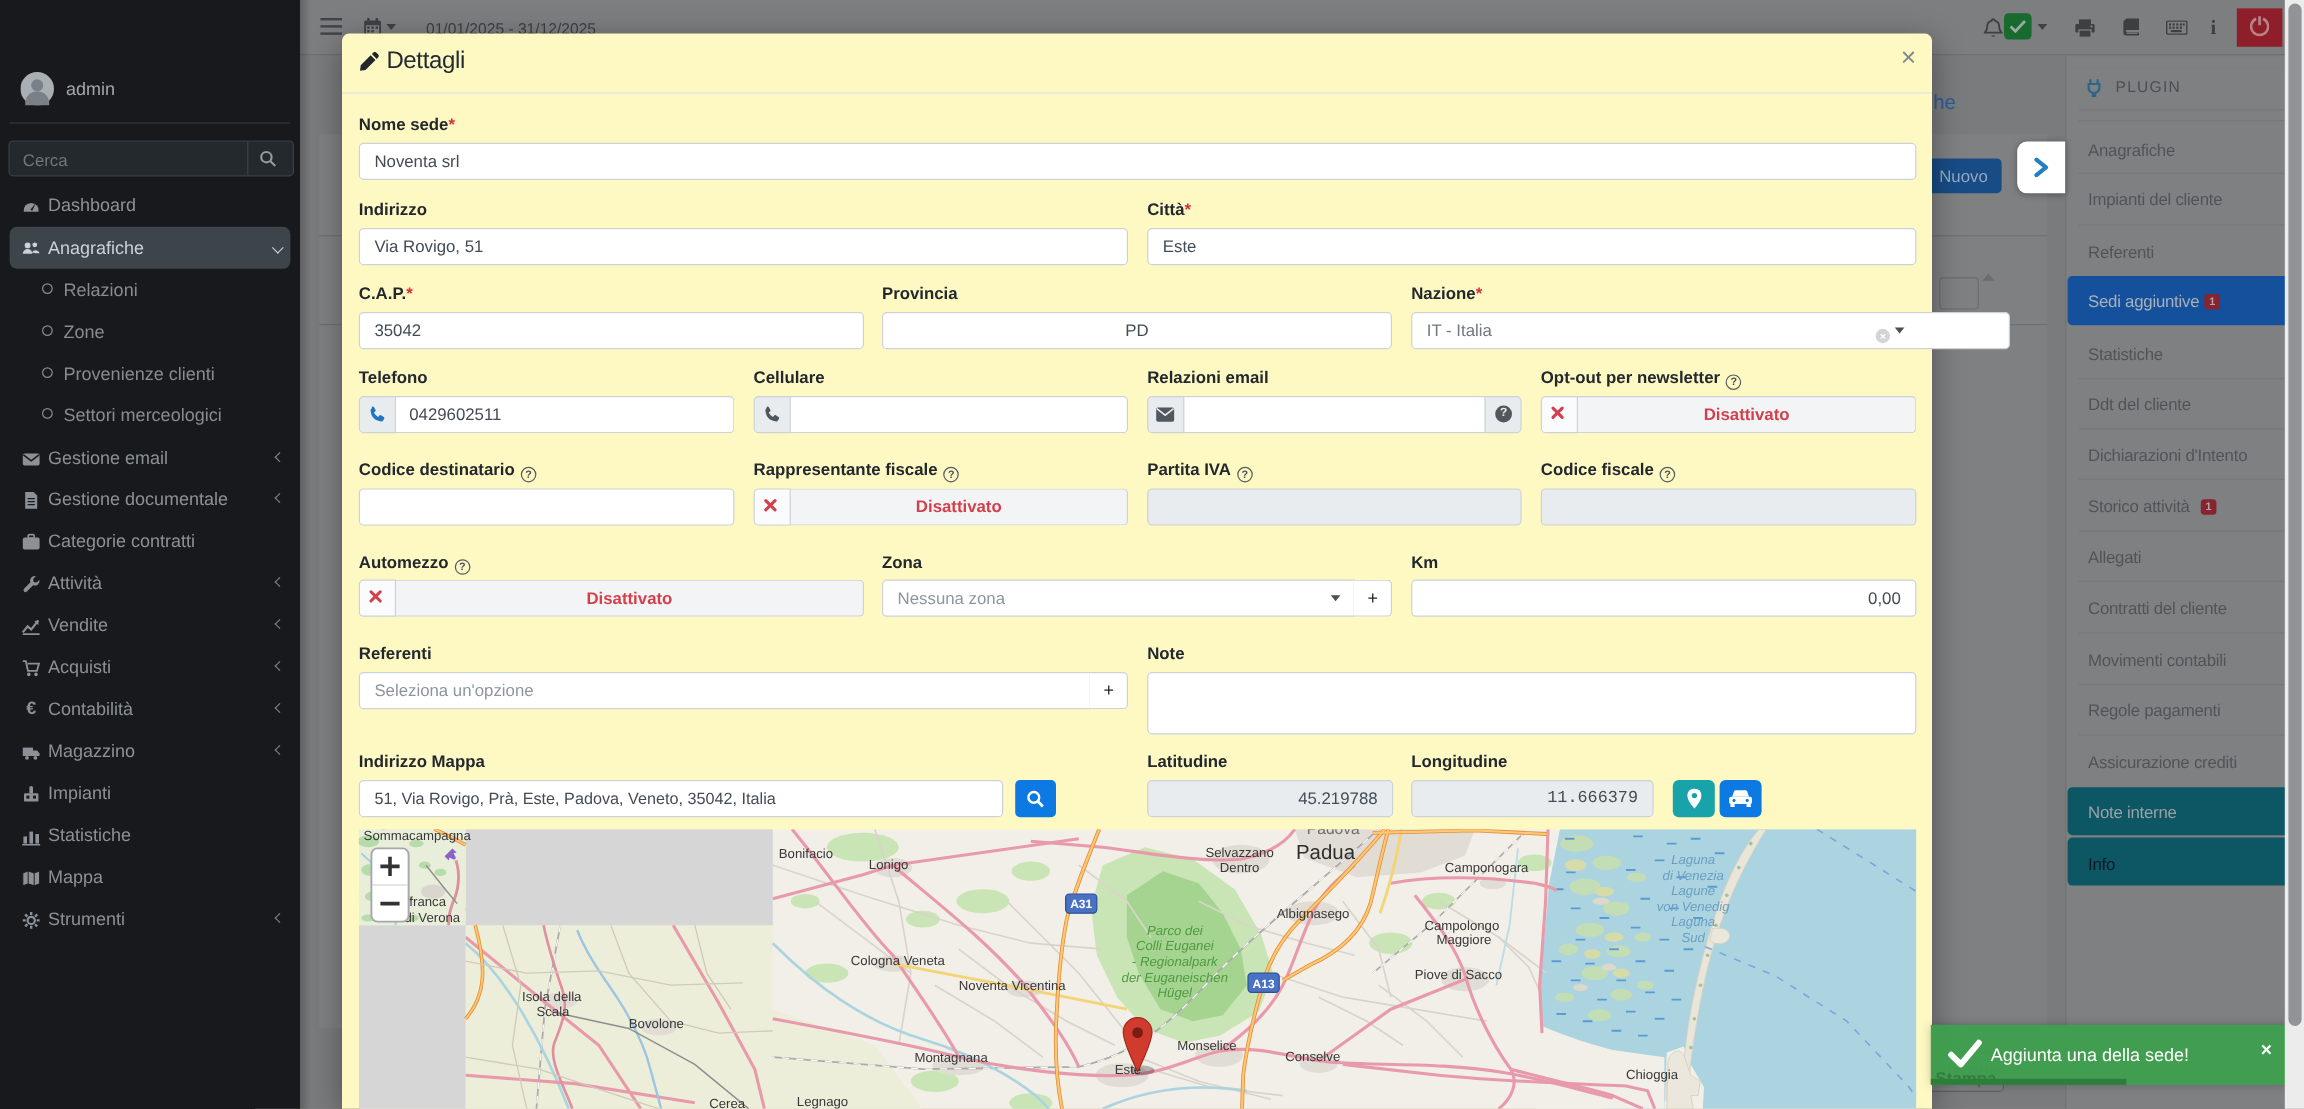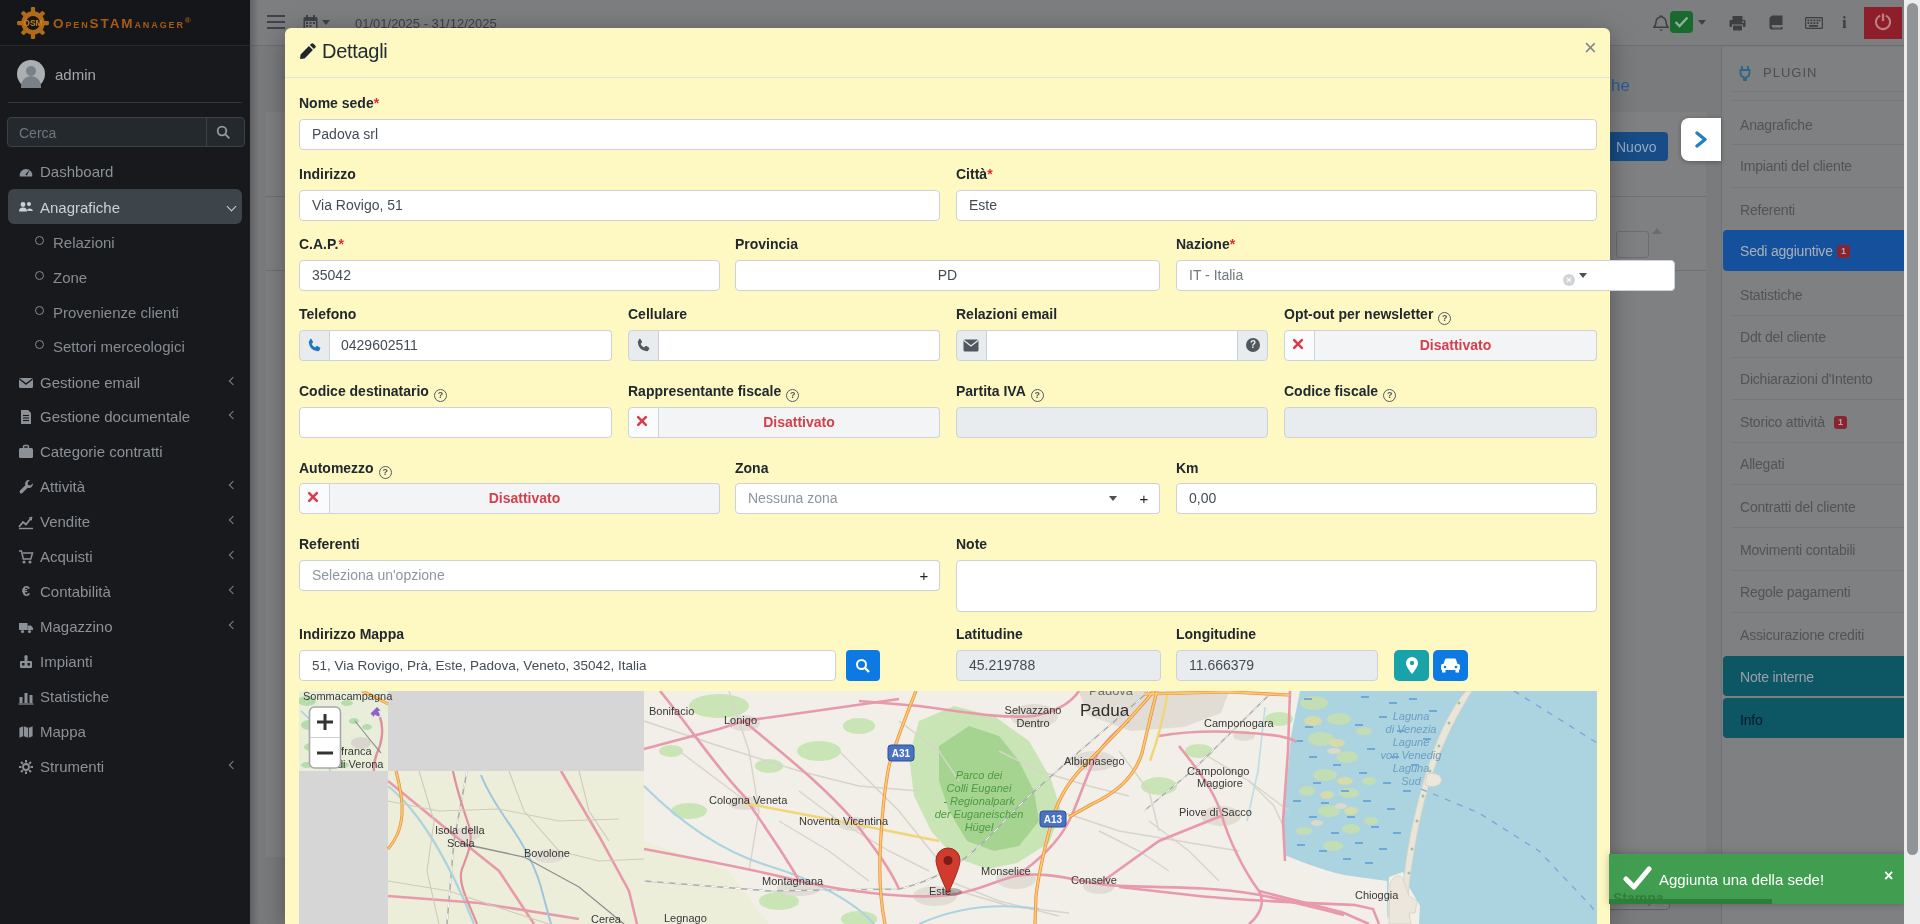--- a/index.html
+++ b/index.html
@@ -20,21 +20,21 @@
   .ritem { position:absolute; left:18px; font:14px "Liberation Sans"; color:#515457; white-space:nowrap; letter-spacing:-.2px; }
   .rline { position:absolute; left:10px; width:188px; height:1px; background:#76787a; }
   
   #modal { position:absolute; left:285px; top:28px; width:1325px; height:896px; background:#fef9c3; border-radius:6px 6px 0 0; box-shadow:0 6px 26px rgba(0,0,0,.35); z-index:10; }
   .lbl { position:absolute; font:700 14px "Liberation Sans"; color:#22282e; white-space:nowrap; z-index:11;}
   .lbl .req { color:#dc2f3e; }
   .qm { display:inline-block; width:13px; height:13px; border:1.3px solid #545b62; border-radius:50%; font:700 9px/11px "Liberation Sans"; color:#4c5359; text-align:center; vertical-align:-2px; margin-left:5px;}
   .inp { position:absolute; height:31px; border:1px solid #ccd2d8; border-radius:4px; background:#fff; font:14px/29px "Liberation Sans"; color:#434c55; padding:0 12px; white-space:nowrap; z-index:11; overflow:hidden;}
   .inp.dis { background:#e9ecef; }
   .inp.ctr { text-align:center; }
-  .inp.rgt { text-align:left; }
+  .inp.rgt { text-align:right; }
   .inp.ph { color:#8d959d; }
   .addon { position:absolute; width:31px; height:31px; border:1px solid #ccd2d8; border-radius:4px 0 0 4px; background:#e9ecef; z-index:12; }
   .noleft { border-top-left-radius:0; border-bottom-left-radius:0; }
   .offred { position:absolute; height:31px; border:1px solid #ccd2d8; border-left:none; border-radius:0 4px 4px 0; background:#f3f4f5; font:700 14px/29px "Liberation Sans"; color:#d43f4c; text-align:center; z-index:11;}
   .xmark { position:absolute; width:31px; height:31px; border:1px solid #ccd2d8; border-radius:4px 0 0 4px; background:#fafbfc; z-index:12;}
   .caret { position:absolute; width:0; height:0; border-left:4.5px solid transparent; border-right:4.5px solid transparent; border-top:5px solid #4a4f54; z-index:13;}
   
   #toast { position:absolute; left:1609px; top:854px; width:297px; height:50px; background:rgba(62,158,77,.96); z-index:30; box-shadow:0 0 8px rgba(0,0,0,.25); }
 </style>
 </head>
@@ -109,42 +109,20 @@
   <div class="abs" style="left:266px;top:270px;width:1440px;height:1px;background:#6e7072;"></div>
   <div class="abs" style="left:1608px;top:132px;width:60px;height:29px;background:#174c86;border-radius:0 4px 4px 0;"></div>
   <div class="abs" style="left:1616px;top:139px;font:14px 'Liberation Sans';color:#94a9bf;">Nuovo</div>
   <div class="abs" style="left:1616px;top:231px;width:33px;height:27px;background:#7f8082;border:1px solid #6b6d6f;border-radius:3px;"></div>
   <div class="abs" style="left:1652px;top:228px;width:0;height:0;border-left:5px solid transparent;border-right:5px solid transparent;border-bottom:6px solid #6b6d6f;"></div>
   <div class="abs" style="left:1590px;top:876px;width:80px;height:34px;border:1px solid #5f6163;border-radius:4px;background:#7f8082;"></div>
   <div class="abs" style="left:1612px;top:884px;font:700 15px 'Liberation Sans';color:#55585a;">Stampa</div>
 </div>
 <div class="abs" style="left:250px;top:0;width:9px;height:924px;background:linear-gradient(to right, rgba(0,0,0,0.22), rgba(0,0,0,0));z-index:6;"></div>
 <div id="lsb">
-  <div id="brand">
-    <svg class="abs" style="left:16px;top:6px" width="34" height="34" viewBox="0 0 32 32">
-      <g fill="#b06a18">
-        <circle cx="16" cy="16" r="11"></circle>
-        <g>
-          <rect x="14" y="1" width="4" height="6" rx="1"></rect>
-            <rect x="14" y="25" width="4" height="6" rx="1"></rect>
-          <rect x="1" y="14" width="6" height="4" rx="1"></rect>
-            <rect x="25" y="14" width="6" height="4" rx="1"></rect>
-          <g transform="rotate(45 16 16)">
-              <rect x="14" y="1.5" width="4" height="5" rx="1"></rect>
-              <rect x="14" y="25.5" width="4" height="5" rx="1"></rect>
-              <rect x="1.5" y="14" width="5" height="4" rx="1"></rect>
-              <rect x="25.5" y="14" width="5" height="4" rx="1"></rect>
-            </g>
-        </g>
-        <circle cx="16" cy="16" r="6.5" fill="#141619"></circle>
-      </g>
-      <text x="16" y="19" font-family="Liberation Sans" font-size="8" font-weight="bold" fill="#c58418" text-anchor="middle">OSM</text>
-    </svg>
-    <div class="abs" style="left:53px;top:16px;font:700 13.5px 'Liberation Sans';letter-spacing:1.9px;color:#a85c13;font-variant:small-caps;">OpenSTAManager<span style="font-size:8px;vertical-align:5px;">®</span></div>
-  </div>
 
   <svg class="abs" style="left:17px;top:60px" width="28" height="28" viewBox="0 0 28 28">
     <circle cx="14" cy="14" r="14" fill="#aaafb4"></circle>
     <circle cx="14" cy="11" r="5" fill="#798087"></circle>
     <path d="M4 26 a10 10 0 0 1 20 0 v2 h-20 z" fill="#798087"></path>
   </svg>
   <div class="abs" style="left:55px;top:66px;font:15px 'Liberation Sans';color:#a2a7ad;">admin</div>
   <div class="abs" style="left:8px;top:102px;width:234px;height:1px;background:#32373c;"></div>
 
   <div class="abs" style="left:7px;top:117px;width:238px;height:30px;background:#24292e;border:1px solid #3a4147;border-radius:4px;">
@@ -331,21 +309,21 @@
   <svg class="abs" style="left:14px;top:15px" width="17" height="17" viewBox="0 0 17 17">
       <path d="M12.2 0.8 a1.6 1.6 0 0 1 2.3 0 l1.7 1.7 a1.6 1.6 0 0 1 0 2.3 l-1.3 1.3 -4-4z M9.9 3.1 l4 4 -8.3 8.3 -4.6 0.6 0.6-4.6z" fill="#20262c"></path>
     </svg>
   <div class="abs" style="left:37px;top:12px;font:20px 'Liberation Sans';color:#212b33;letter-spacing:-.3px;">Dettagli</div>
   <div class="abs" style="left:1299px;top:7px;font:22px 'Liberation Sans';color:#7e868c;">×</div>
   <div class="abs" style="left:0;top:49px;width:1325px;height:1px;background:#dee2e6;"></div>
 </div>
 <div id="form">
 
   <div class="lbl" style="left:299px;top:95px">Nome sede<span class="req">*</span></div>
-  <div class="inp" style="left:299px;top:119px;width:1298px;">Padova srl</div>
+  <div class="inp" style="left:299px;top:119px;width:1298px;">Noventa srl</div>
 
   <div class="lbl" style="left:299px;top:166px">Indirizzo</div>
   <div class="inp" style="left:299px;top:190px;width:641px;">Via Rovigo, 51</div>
   <div class="lbl" style="left:956px;top:166px">Città<span class="req">*</span></div>
   <div class="inp" style="left:956px;top:190px;width:641px;">Este</div>
 
   <div class="lbl" style="left:299px;top:236px">C.A.P.<span class="req">*</span></div>
   <div class="inp" style="left:299px;top:260px;width:421px;">35042</div>
   <div class="lbl" style="left:735px;top:236px">Provincia</div>
   <div class="inp ctr" style="left:735px;top:260px;width:425px;">PD</div>
@@ -428,21 +406,21 @@
   <div class="lbl" style="left:299px;top:626px">Indirizzo Mappa</div>
   <div class="inp" style="left:299px;top:650px;width:537px;font-size:13.5px;">51, Via Rovigo, Prà, Este, Padova, Veneto, 35042, Italia</div>
   <div class="abs" style="left:846px;top:650px;width:34px;height:31px;background:#0d7ae4;border-radius:4px;z-index:11;"></div>
   <svg class="abs" style="left:855px;top:658px;z-index:12" width="16" height="16" viewBox="0 0 16 16">
       <circle cx="6.5" cy="6.5" r="4.5" fill="none" stroke="#fff" stroke-width="2"></circle>
       <line x1="10" y1="10" x2="14" y2="14" stroke="#fff" stroke-width="2.4"></line>
     </svg>
   <div class="lbl" style="left:956px;top:626px">Latitudine</div>
   <div class="inp dis rgt" style="left:956px;top:650px;width:205px;">45.219788</div>
   <div class="lbl" style="left:1176px;top:626px">Longitudine</div>
-  <div class="inp dis rgt" style="left:1176px;top:650px;width:202px;">11.666379</div>
+  <div class="inp dis rgt" style="left:1176px;top:650px;width:202px;font-family:Liberation Mono, monospace;">11.666379</div>
   <div class="abs" style="left:1394px;top:650px;width:35px;height:31px;background:#17a3a9;border-radius:5px;z-index:11;"></div>
   <svg class="abs" style="left:1406px;top:657px;z-index:12" width="12" height="17" viewBox="0 0 12 17">
       <path d="M6 0 a6 6 0 0 1 6 6 c0 4.2-6 11-6 11 s-6-6.8-6-11 a6 6 0 0 1 6-6z" fill="#fff"></path>
       <circle cx="6" cy="6" r="2.2" fill="#17a3a9"></circle>
     </svg>
   <div class="abs" style="left:1433px;top:650px;width:35px;height:31px;background:#0d7ae4;border-radius:5px;z-index:11;"></div>
   <svg class="abs" style="left:1440px;top:658px;z-index:12" width="21" height="15" viewBox="0 0 21 15">
       <path d="M3.5 6 L5 1.5 a1.5 1.5 0 0 1 1.4-1 h8.2 a1.5 1.5 0 0 1 1.4 1 L17.5 6z" fill="#fff"></path>
       <rect x="1" y="6" width="19" height="6" rx="1.5" fill="#fff"></rect>
       <rect x="2" y="12" width="3.5" height="2.5" fill="#fff"></rect>

